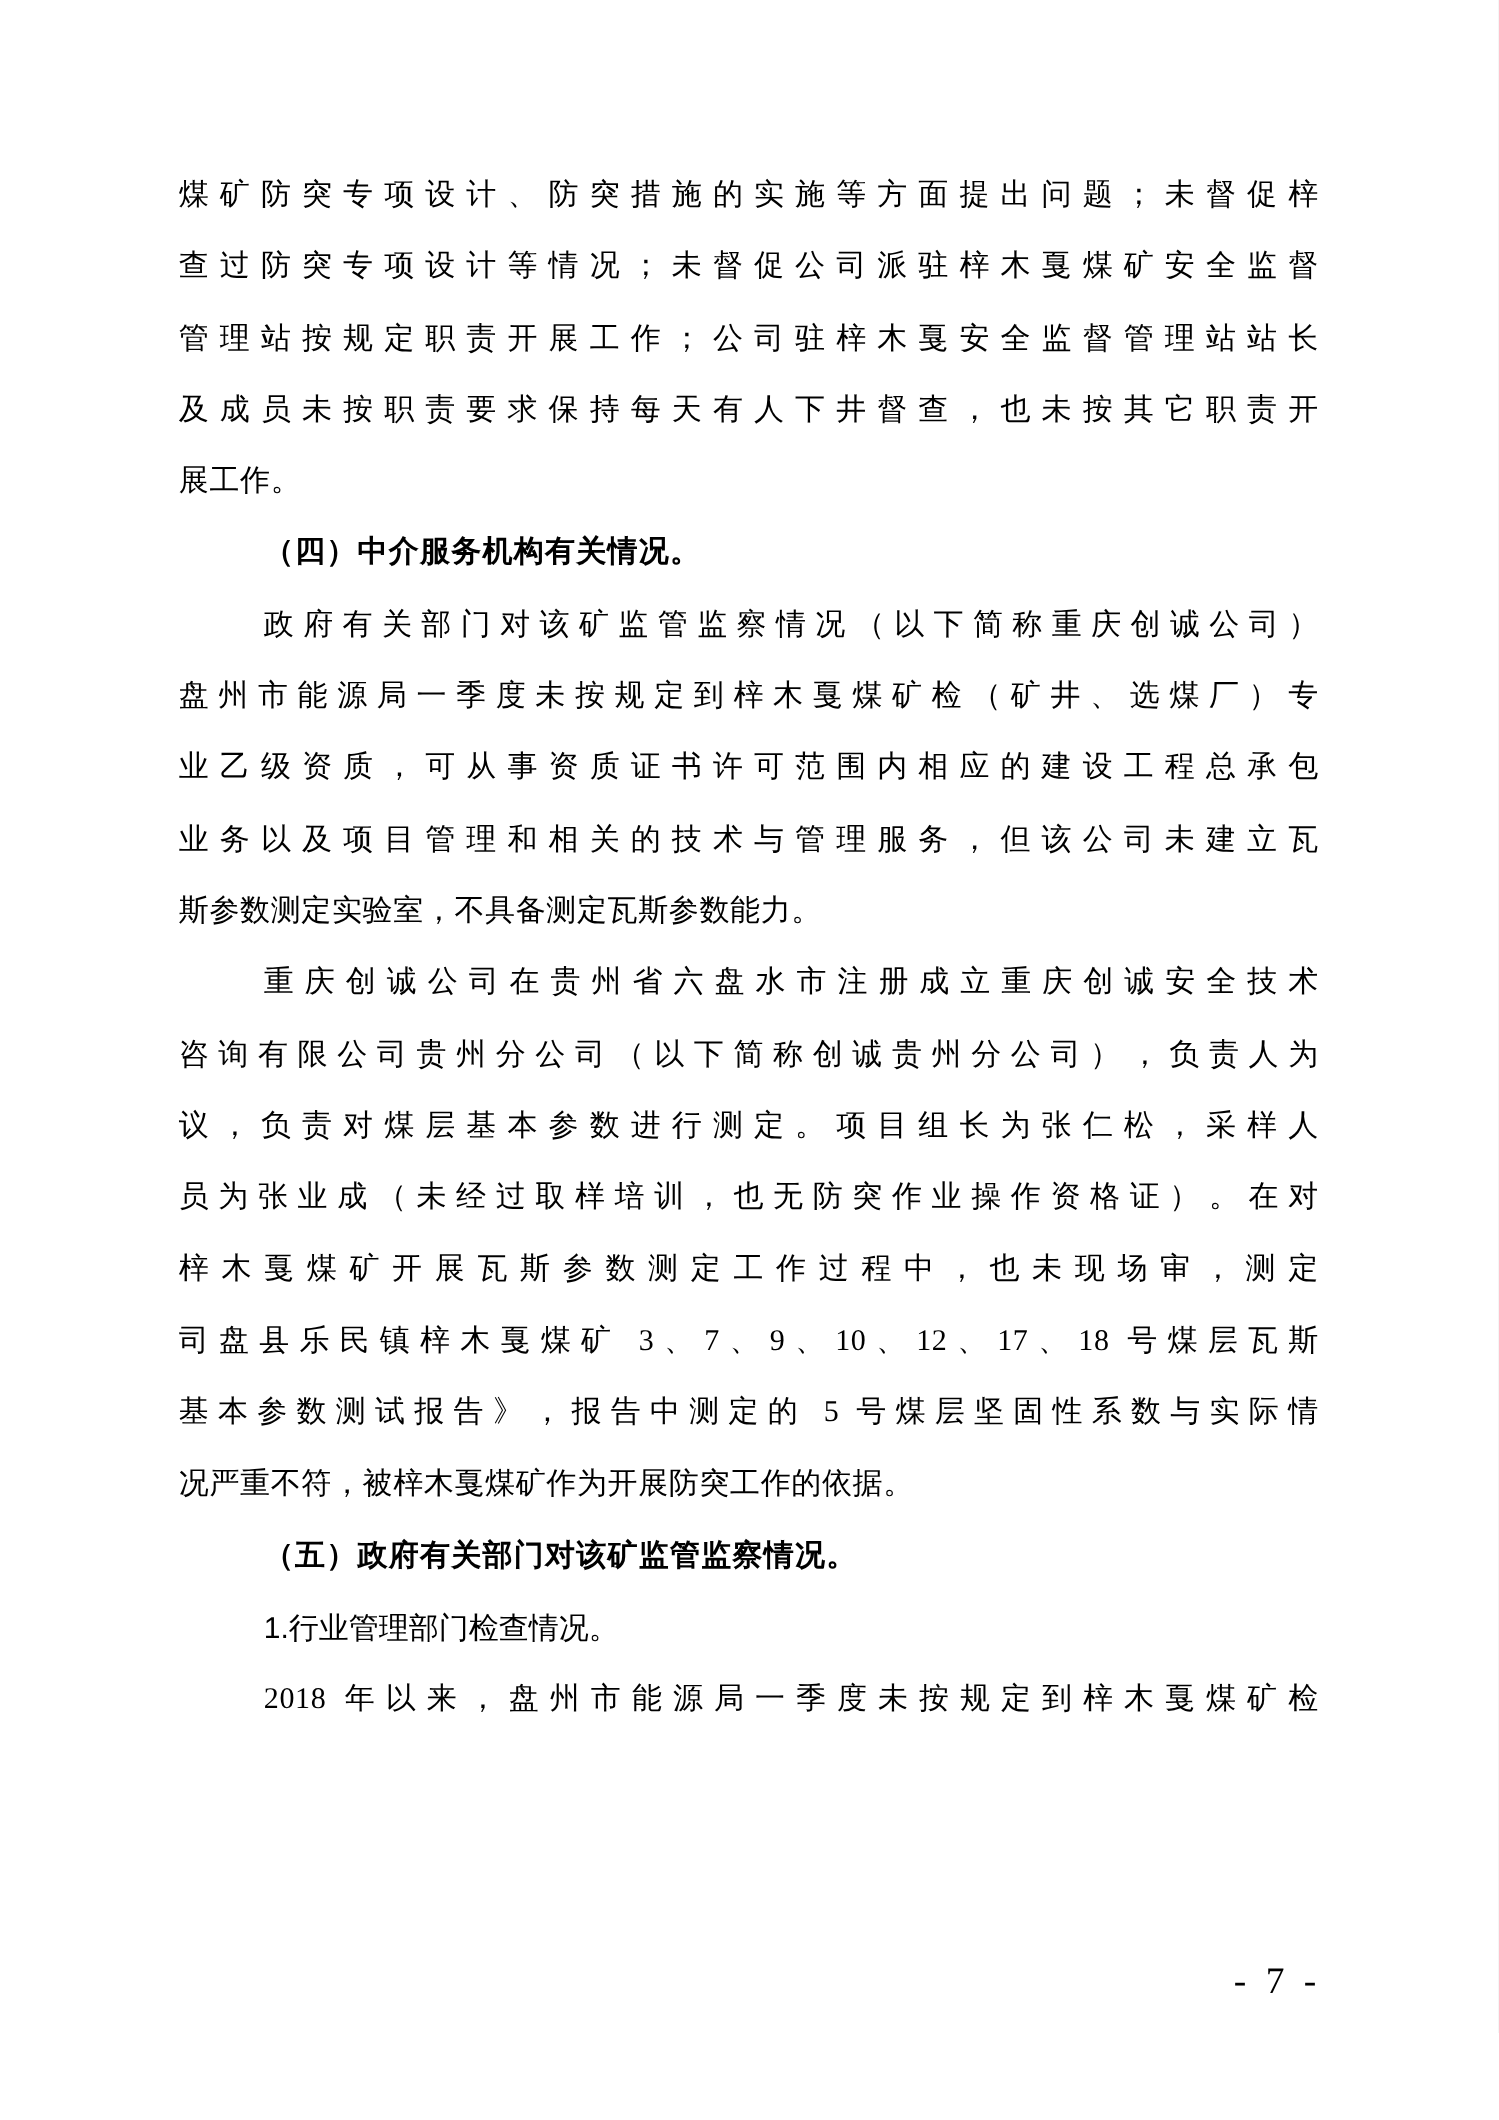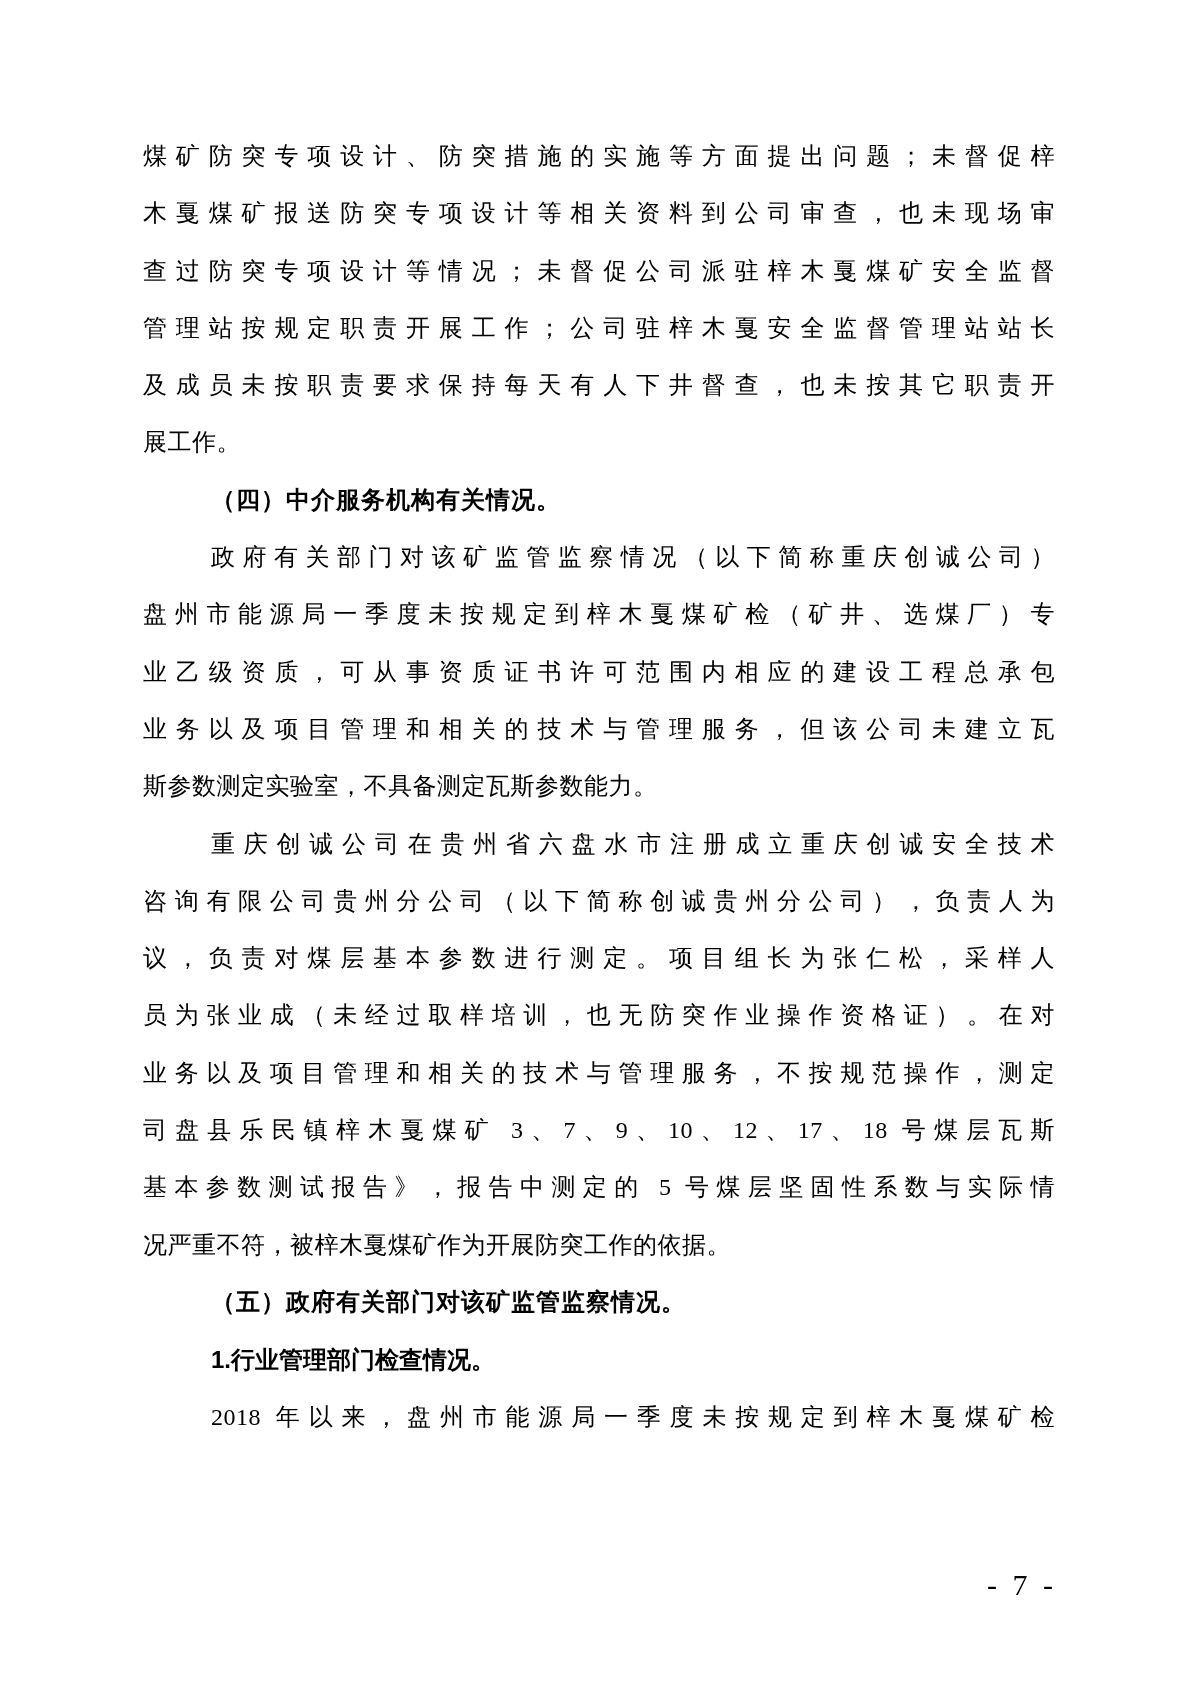--- a/index.html
+++ b/index.html
@@ -28,55 +28,54 @@
     white-space: normal;
     letter-spacing: 0.5px;
   }
   .ln.fill { text-align-last: justify; }
   .ln.indent { text-indent: 68px; }
   .ln.heading-kai {
     font-weight: bold;
     letter-spacing: 1px;
   }
   .ln.heading-hei {
-    font-weight: bold;
+    font-weight: normal;
     font-family: "Liberation Sans", "DejaVu Sans", sans-serif;
     letter-spacing: 0px;
   }
   .footer {
     position: absolute;
     top: 1568px;
     right: 142px;
     font-size: 30px;
     letter-spacing: 4px;
     font-family: "Liberation Serif", "DejaVu Serif", serif;
   }
 </style>
 </head>
 <body>
 
 <div class="page">
   <div class="content">
       <div class="ln body fill">煤矿防突专项设计、防突措施的实施等方面提出问题；未督促梓</div>
-      <div class="ln body fill">木戛煤矿报送防突专项设计等相关资料到公司审查，也未现场审</div>
       <div class="ln body fill">查过防突专项设计等情况；未督促公司派驻梓木戛煤矿安全监督</div>
       <div class="ln body fill">管理站按规定职责开展工作；公司驻梓木戛安全监督管理站站长</div>
       <div class="ln body fill">及成员未按职责要求保持每天有人下井督查，也未按其它职责开</div>
       <div class="ln body">展工作。</div>
       <div class="ln heading-kai indent">（四）中介服务机构有关情况。</div>
       <div class="ln body indent fill">政府有关部门对该矿监管监察情况（以下简称重庆创诚公司）</div>
       <div class="ln body fill">盘州市能源局一季度未按规定到梓木戛煤矿检（矿井、选煤厂）专</div>
       <div class="ln body fill">业乙级资质，可从事资质证书许可范围内相应的建设工程总承包</div>
       <div class="ln body fill">业务以及项目管理和相关的技术与管理服务，但该公司未建立瓦</div>
       <div class="ln body">斯参数测定实验室，不具备测定瓦斯参数能力。</div>
       <div class="ln body indent fill">重庆创诚公司在贵州省六盘水市注册成立重庆创诚安全技术</div>
       <div class="ln body fill">咨询有限公司贵州分公司（以下简称创诚贵州分公司），负责人为</div>
       <div class="ln body fill">议，负责对煤层基本参数进行测定。项目组长为张仁松，采样人</div>
       <div class="ln body fill">员为张业成（未经过取样培训，也无防突作业操作资格证）。在对</div>
-      <div class="ln body fill">业务以及项目管理和相关的技术与管理服务，不按规范操作，测定</div>
+      <div class="ln body fill">梓木戛煤矿开展瓦斯参数测定工作过程中，也未现场审，测定</div>
       <div class="ln body fill">司盘县乐民镇梓木戛煤矿 3、7、9、10、12、17、18 号煤层瓦斯</div>
       <div class="ln body fill">基本参数测试报告》，报告中测定的 5 号煤层坚固性系数与实际情</div>
       <div class="ln body">况严重不符，被梓木戛煤矿作为开展防突工作的依据。</div>
       <div class="ln heading-kai indent">（五）政府有关部门对该矿监管监察情况。</div>
       <div class="ln heading-hei indent">1.行业管理部门检查情况。</div>
       <div class="ln body indent fill">2018 年以来，盘州市能源局一季度未按规定到梓木戛煤矿检</div>
     </div>
   <div class="footer">- 7 -</div>
 </div>
 

